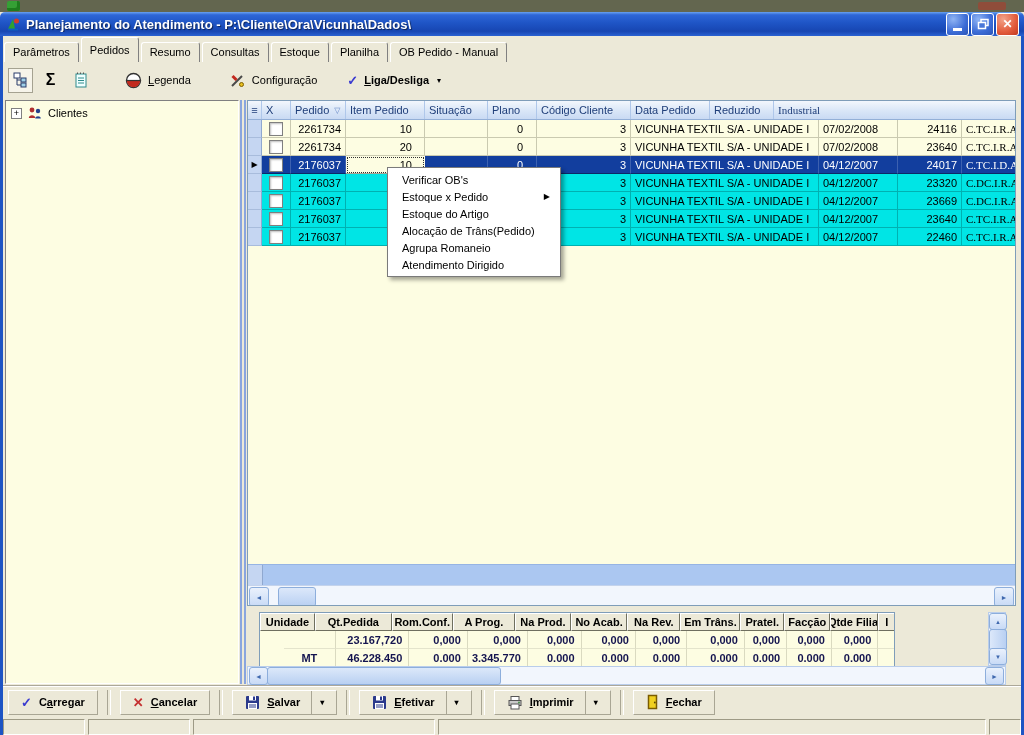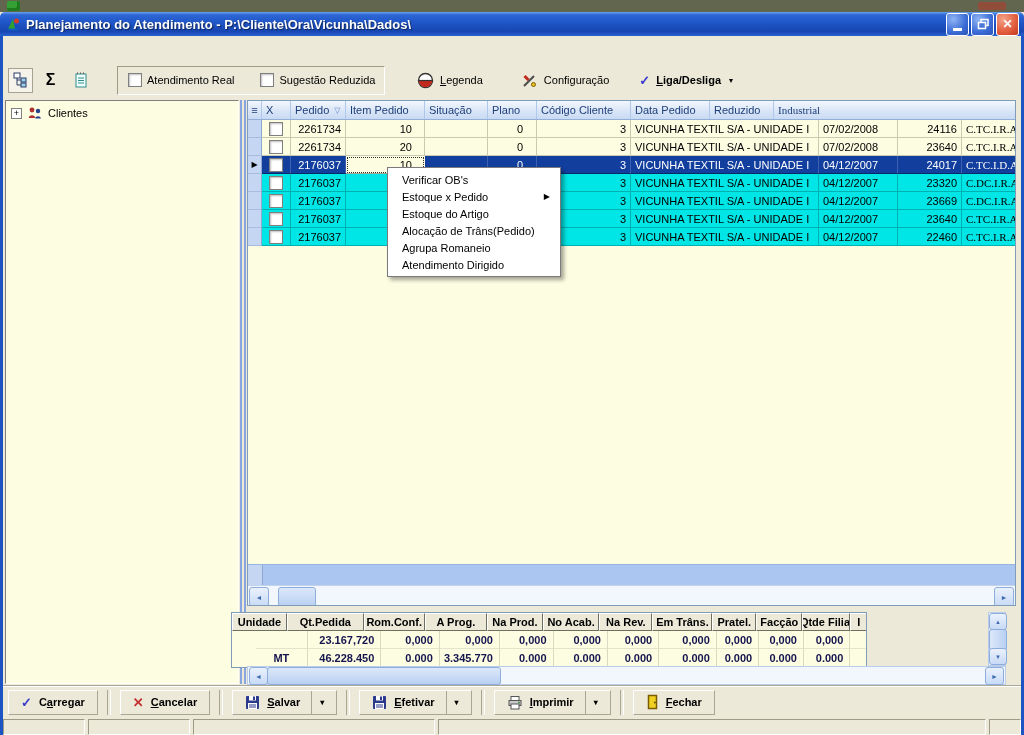--- a/index.html
+++ b/index.html
@@ -110,21 +110,21 @@
   .hthumb{position:absolute;left:30px;top:1px;width:36px;height:18px;border:1px solid #8DAEDC;border-radius:3px;
           background:linear-gradient(180deg,#DCE8FA,#B9D0F2);}
 
   
   .ctx{position:absolute;left:387px;top:167px;width:174px;background:#fff;border:1px solid #7A7A7A;
        box-shadow:3px 3px 4px rgba(0,0,0,.35);padding:3px 0;z-index:50;box-sizing:border-box;}
   .mi{height:17px;display:flex;align-items:center;padding:0 10px 0 14px;white-space:nowrap;}
   .mi .sub{margin-left:auto;font-size:8px;}
 
   
-  .summary{position:absolute;left:231px;top:612px;width:636px;border:1px solid #7F9DB9;background:#FDFDE2;
+  .summary{position:absolute;left:259px;top:612px;width:636px;border:1px solid #7F9DB9;background:#FDFDE2;
            box-sizing:border-box;overflow:hidden;}
   .shead{display:flex;height:18px;}
   .shead .scell{background:#ECE9D8;border:1px solid;border-color:#FFF #6F6F5F #6F6F5F #FFF;font-weight:bold;
                 display:flex;align-items:center;justify-content:center;box-sizing:border-box;
                 white-space:nowrap;overflow:hidden;}
   .srow{display:flex;height:18px;font-weight:bold;color:#14144F;background:#FDFDE2;padding-left:24px;}
   .srow .scell{border-right:1px solid #DADAC0;border-bottom:1px solid #E4E4CC;display:flex;align-items:center;
                justify-content:flex-end;padding-right:6px;box-sizing:border-box;white-space:nowrap;overflow:hidden;}
   .srow .sc-unit{justify-content:center;padding:0;}
   .s0{width:64px}.s1{width:90px}.s2{width:71px}.s3{width:73px}.s4{width:65px}.s5{width:66px}
@@ -188,20 +188,29 @@
           <rect x="4" y="1.5" width="7" height="6" fill="none" stroke="#fff" stroke-width="1.5"></rect>
           <rect x="1.5" y="4.5" width="7" height="6" fill="#4A77D8" stroke="#fff" stroke-width="1.5"></rect>
         </svg>
       </div>
       <div class="wbtn close">
           <span>✕</span>
         </div>
     </div>
   </div>
 
+  <div class="tabbar">
+    <div class="tab">Parâmetros</div>
+    <div class="tab active">Pedidos</div>
+    <div class="tab">Resumo</div>
+    <div class="tab">Consultas</div>
+    <div class="tab">Estoque</div>
+    <div class="tab">Planilha</div>
+    <div class="tab">OB Pedido - Manual</div>
+  </div>
 
   <div class="toolbar">
     <div class="icon-btns">
       <div class="ibtn pressed">
         <svg width="18" height="18">
           <rect x="2" y="2" width="6" height="5" fill="#fff" stroke="#2B3C6B"></rect>
           <rect x="9" y="7" width="5" height="4" fill="#9FD0E8" stroke="#2B3C6B"></rect>
           <rect x="9" y="12" width="5" height="4" fill="#9FD0E8" stroke="#2B3C6B"></rect>
           <path d="M5 7 v7 h4 M5 9 h4" stroke="#2B3C6B" fill="none"></path>
         </svg>
@@ -211,30 +220,20 @@
         </div>
       <div class="ibtn">
         <svg width="16" height="18">
           <rect x="3" y="3" width="10" height="13" fill="#EFFFFF" stroke="#2E8B8B"></rect>
           <path d="M5 7 h6 M5 9.5 h6 M5 12 h6" stroke="#2E8B8B"></path>
           <path d="M4.5 3 v-1.5 M7.5 3 v-1.5 M10.5 3 v-1.5" stroke="#555"></path>
         </svg>
       </div>
     </div>
 
-    <div class="chk-panel">
-      <div class="chk">
-        <span class="chkbox"></span>
-        <span>Atendimento Real</span>
-      </div>
-      <div class="chk">
-        <span class="chkbox"></span>
-        <span>Sugestão Reduzida</span>
-      </div>
-    </div>
 
     <div class="tbtnx ml1">
       <svg width="17" height="17">
         <circle cx="8.5" cy="8.5" r="7" fill="#fff" stroke="#333" stroke-width="1.4"></circle>
         <path d="M1.8 8.5 a6.7 6.7 0 0 0 13.4 0 Z" fill="#C22A1E"></path>
         <path d="M1.8 8.5 h13.4" stroke="#333" stroke-width="1.2"></path>
       </svg>
       <span><span class="mn">L</span><span>egenda</span></span>
     </div>
 

